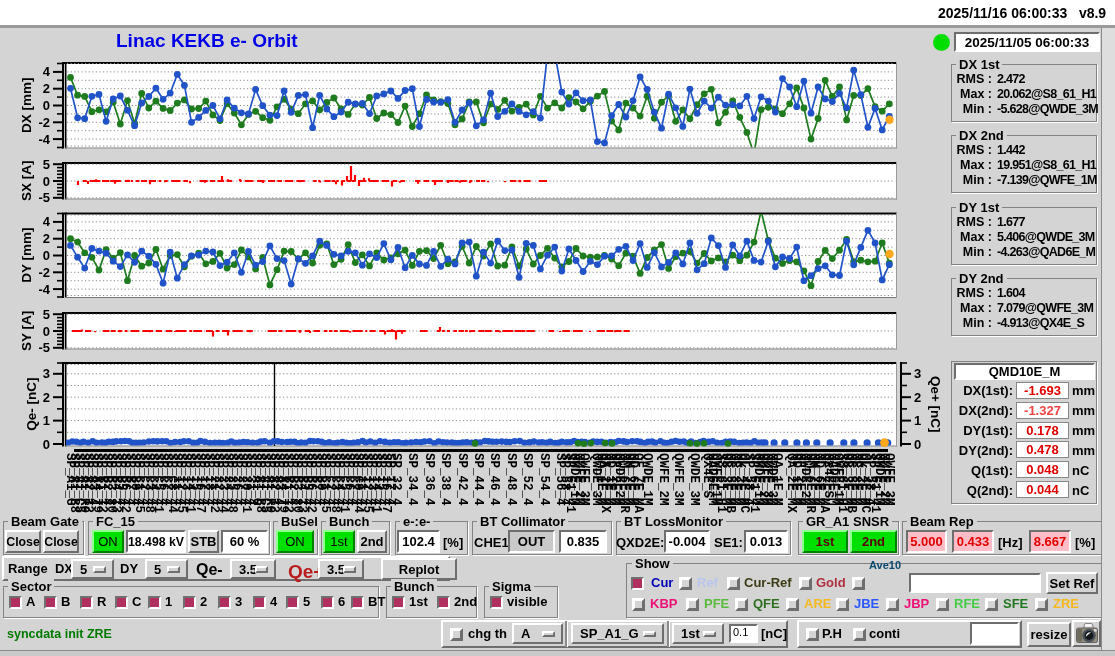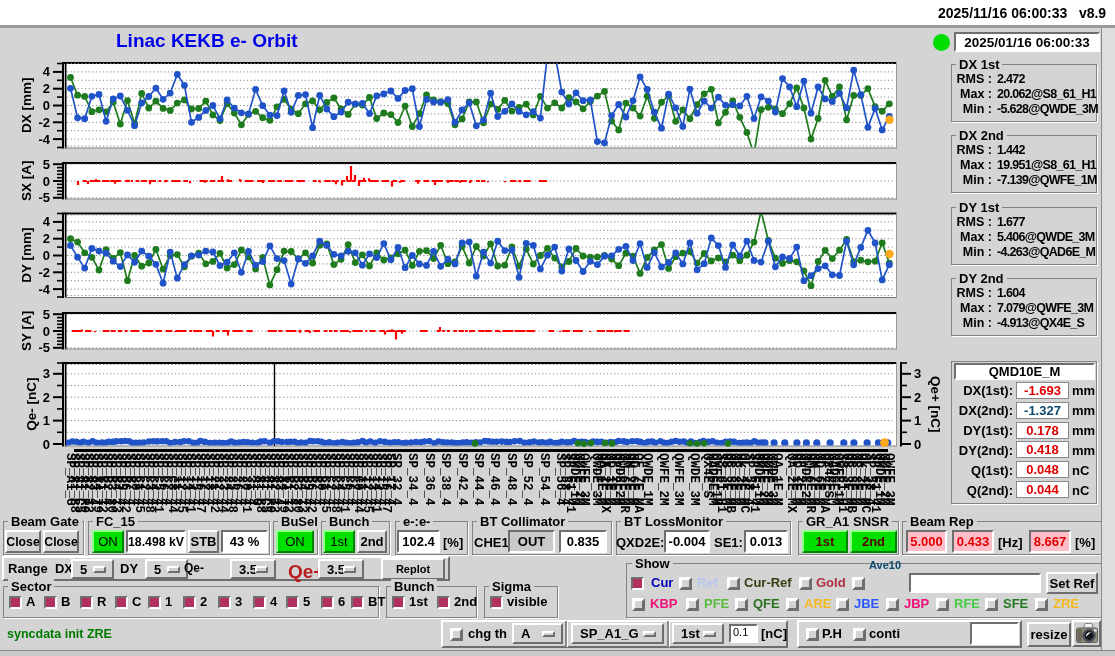--- a/index.html
+++ b/index.html
@@ -1021,21 +1021,21 @@
     <text transform="translate(871.7,453) rotate(90)" font-size="12.5" font-weight="bold" font-family="Liberation Mono, monospace">SP_61_41</text>
     <text transform="translate(876.3,453) rotate(90)" font-size="12.5" font-weight="bold" font-family="Liberation Mono, monospace">QWDE_1M</text>
     <text transform="translate(881.0,453) rotate(90)" font-size="12.5" font-weight="bold" font-family="Liberation Mono, monospace">QWFE_2M</text>
     <text transform="translate(885.6,453) rotate(90)" font-size="12.5" font-weight="bold" font-family="Liberation Mono, monospace">QWFE_3M</text>
   </svg>
 <div style="position:absolute;left:0;top:0;width:1115px;height:25px;background:#fff"></div>
 <div style="position:absolute;left:0;top:25px;width:1115px;height:3px;background:#9a9a9a"></div>
 <div class="lb" style="left:938px;top:5px;font-size:14px;color:#000">2025/11/16 06:00:33&nbsp;&nbsp; v8.9</div>
 <div class="lb" style="left:116px;top:30px;font-size:19px;color:#0000e8">Linac KEKB e- Orbit</div>
 <div style="position:absolute;left:933px;top:34px;width:17px;height:17px;border-radius:50%;background:#00dd00"></div>
-<div style="position:absolute;left:954px;top:32px;width:146px;height:20px;box-sizing:border-box;background:#fff;border:2px solid;border-color:#6e6e6e #fff #fff #6e6e6e;display:flex;align-items:center;justify-content:center;font-size:13.5px;font-weight:bold">2025/01/16 06:00:33</div>
+<div style="position:absolute;left:954px;top:32px;width:146px;height:20px;box-sizing:border-box;background:#fff;border:2px solid;border-color:#6e6e6e #fff #fff #6e6e6e;display:flex;align-items:center;justify-content:center;font-size:13.5px;font-weight:bold">2025/11/05 06:00:33</div>
 <div class="grp" style="left:951px;top:64px;width:146px;height:58px;"></div>
 <div class="gt" style="left:956px;top:57px">DX 1st</div>
 <div class="lb" style="left:956px;top:72px;width:36px;font-size:12.5px;text-align:right">RMS :</div>
 <div class="lb" style="left:997px;top:72px;font-size:12.5px;letter-spacing:-0.7px">2.472</div>
 <div class="lb" style="left:956px;top:87px;width:36px;font-size:12.5px;text-align:right">Max :</div>
 <div class="lb" style="left:997px;top:87px;font-size:12.5px;letter-spacing:-0.7px">20.062@S8_61_H1</div>
 <div class="lb" style="left:956px;top:102px;width:36px;font-size:12.5px;text-align:right">Min :</div>
 <div class="lb" style="left:997px;top:102px;font-size:12.5px;letter-spacing:-0.7px">-5.628@QWDE_3M</div>
 <div class="grp" style="left:951px;top:135px;width:146px;height:58px;"></div>
 <div class="gt" style="left:956px;top:128px">DX 2nd</div>
@@ -1061,44 +1061,44 @@
 <div class="lb" style="left:997px;top:301px;font-size:12.5px;letter-spacing:-0.7px">7.079@QWFE_3M</div>
 <div class="lb" style="left:956px;top:316px;width:36px;font-size:12.5px;text-align:right">Min :</div>
 <div class="lb" style="left:997px;top:316px;font-size:12.5px;letter-spacing:-0.7px">-4.913@QX4E_S</div>
 <div class="grp" style="left:951px;top:361px;width:146px;height:143px;"></div>
 <div class="gt" style="left:951px;top:354px"></div>
 <div style="position:absolute;left:954px;top:363px;width:141px;height:17px;box-sizing:border-box;background:#fff;border:2px solid;border-color:#6e6e6e #fff #fff #6e6e6e;display:flex;align-items:center;justify-content:center;font-size:13px;font-weight:bold">QMD10E_M</div>
 <div class="lb" style="left:955px;top:383px;width:58px;text-align:right;font-size:13px">DX(1st):</div>
 <div style="position:absolute;left:1016px;top:382px;width:53px;height:17px;box-sizing:border-box;background:#fff;border:1px solid #888;display:flex;align-items:center;justify-content:center;font-size:13px;font-weight:bold;color:#e00000">-1.693</div>
 <div class="lb" style="left:1072px;top:383px;font-size:13px">mm</div>
 <div class="lb" style="left:955px;top:403px;width:58px;text-align:right;font-size:13px">DX(2nd):</div>
-<div style="position:absolute;left:1016px;top:402px;width:53px;height:17px;box-sizing:border-box;background:#fff;border:1px solid #888;display:flex;align-items:center;justify-content:center;font-size:13px;font-weight:bold;color:#0c4a6e">-1.327</div>
+<div style="position:absolute;left:1016px;top:402px;width:53px;height:17px;box-sizing:border-box;background:#fff;border:1px solid #888;display:flex;align-items:center;justify-content:center;font-size:13px;font-weight:bold;color:#ef4444">-1.327</div>
 <div class="lb" style="left:1072px;top:403px;font-size:13px">mm</div>
 <div class="lb" style="left:955px;top:423px;width:58px;text-align:right;font-size:13px">DY(1st):</div>
 <div style="position:absolute;left:1016px;top:422px;width:53px;height:17px;box-sizing:border-box;background:#fff;border:1px solid #888;display:flex;align-items:center;justify-content:center;font-size:13px;font-weight:bold;color:#e00000">0.178</div>
 <div class="lb" style="left:1072px;top:423px;font-size:13px">mm</div>
 <div class="lb" style="left:955px;top:443px;width:58px;text-align:right;font-size:13px">DY(2nd):</div>
-<div style="position:absolute;left:1016px;top:441px;width:53px;height:17px;box-sizing:border-box;background:#fff;border:1px solid #888;display:flex;align-items:center;justify-content:center;font-size:13px;font-weight:bold;color:#e00000">0.418</div>
+<div style="position:absolute;left:1016px;top:441px;width:53px;height:17px;box-sizing:border-box;background:#fff;border:1px solid #888;display:flex;align-items:center;justify-content:center;font-size:13px;font-weight:bold;color:#e00000">0.478</div>
 <div class="lb" style="left:1072px;top:443px;font-size:13px">mm</div>
 <div class="lb" style="left:955px;top:463px;width:58px;text-align:right;font-size:13px">Q(1st):</div>
 <div style="position:absolute;left:1016px;top:461px;width:53px;height:17px;box-sizing:border-box;background:#fff;border:1px solid #888;display:flex;align-items:center;justify-content:center;font-size:13px;font-weight:bold;color:#e00000">0.048</div>
 <div class="lb" style="left:1072px;top:463px;font-size:13px">nC</div>
 <div class="lb" style="left:955px;top:483px;width:58px;text-align:right;font-size:13px">Q(2nd):</div>
 <div style="position:absolute;left:1016px;top:481px;width:53px;height:17px;box-sizing:border-box;background:#fff;border:1px solid #888;display:flex;align-items:center;justify-content:center;font-size:13px;font-weight:bold;color:#e00000">0.044</div>
 <div class="lb" style="left:1072px;top:483px;font-size:13px">nC</div>
 <div class="grp" style="left:3px;top:521px;width:81px;height:34px;"></div>
 <div class="gt" style="left:8px;top:514px">Beam Gate</div>
 <div class="btn" style="left:5px;top:530px;width:36px;height:23px;font-size:12.3px">Close</div>
 <div class="btn" style="left:43px;top:530px;width:36px;height:23px;font-size:12.3px">Close</div>
 <div class="grp" style="left:88px;top:521px;width:182px;height:34px;"></div>
 <div class="gt" style="left:93px;top:514px">FC_15</div>
 <div class="btng" style="left:92px;top:530px;width:32px;height:23px;font-size:13px">ON</div>
 <div class="inw" style="left:126px;top:530px;width:60px;height:23px;font-size:12.3px">18.498 kV</div>
 <div class="btn" style="left:188px;top:530px;width:31px;height:23px;font-size:13px">STB</div>
-<div class="inw" style="left:221px;top:530px;width:47px;height:23px;font-size:13px">43 %</div>
+<div class="inw" style="left:221px;top:530px;width:47px;height:23px;font-size:13px">60 %</div>
 <div class="grp" style="left:273px;top:521px;width:45px;height:34px;"></div>
 <div class="gt" style="left:278px;top:514px">BuSel</div>
 <div class="btng" style="left:276px;top:530px;width:38px;height:23px;font-size:13px">ON</div>
 <div class="grp" style="left:321px;top:521px;width:69px;height:34px;"></div>
 <div class="gt" style="left:326px;top:514px">Bunch</div>
 <div class="btng" style="left:323px;top:530px;width:32px;height:23px;font-size:13px">1st</div>
 <div class="btn" style="left:357px;top:530px;width:30px;height:23px;font-size:13px">2nd</div>
 <div class="grp" style="left:395px;top:521px;width:73px;height:34px;"></div>
 <div class="gt" style="left:400px;top:514px">e-:e-</div>
 <div class="inw" style="left:397px;top:530px;width:43px;height:23px;font-size:13px">102.4</div>
@@ -1123,25 +1123,25 @@
 <div class="inp" style="left:906px;top:530px;width:41px;height:23px;font-size:13px">5.000</div>
 <div class="inp" style="left:952px;top:530px;width:42px;height:23px;font-size:13px">0.433</div>
 <div class="lb" style="left:998px;top:535px;font-size:13px;color:#000">[Hz]</div>
 <div class="inp" style="left:1029px;top:530px;width:42px;height:23px;font-size:13px">8.667</div>
 <div class="lb" style="left:1075px;top:535px;font-size:13px;color:#000">[%]</div>
 <div style="position:absolute;left:2px;top:556px;width:448px;height:25px;box-sizing:border-box;background:#d4d4d4;border:2px solid;border-color:#fff #6e6e6e #6e6e6e #fff"></div>
 <div class="lb" style="left:8px;top:561px;font-size:13px;color:#000">Range&nbsp; DX</div>
 <div class="btn" style="left:71px;top:559px;width:43px;height:20px;font-size:13px;justify-content:flex-start;padding-left:7px">5<span class="dash"></span></div>
 <div class="lb" style="left:120px;top:561px;font-size:13px;color:#000">DY</div>
 <div class="btn" style="left:145px;top:559px;width:43px;height:20px;font-size:13px;justify-content:flex-start;padding-left:7px">5<span class="dash"></span></div>
-<div class="lb" style="left:184px;top:561px;font-size:12px;color:#000">Qe-</div>
+<div class="lb" style="left:196px;top:561px;font-size:16px;color:#000">Qe-</div>
 <div class="btn" style="left:230px;top:559px;width:46px;height:20px;font-size:13px;justify-content:flex-start;padding-left:7px">3.5<span class="dash"></span></div>
 <div class="lb" style="left:288px;top:561px;font-size:19px;color:#b91c1c">Qe+</div>
 <div class="btn" style="left:318px;top:559px;width:46px;height:20px;font-size:13px;justify-content:flex-start;padding-left:7px">3.5<span class="dash"></span></div>
-<div class="btn" style="left:381px;top:558px;width:64px;height:22px;font-size:11px">Replot</div>
+<div class="btn" style="left:381px;top:558px;width:76px;height:22px;font-size:13px">Replot</div>
 <div class="grp" style="left:3px;top:586px;width:376px;height:32px;"></div>
 <div class="gt" style="left:8px;top:579px">Sector</div>
 <div class="cbc" style="left:9px;top:596px"></div>
 <div class="lb" style="left:26px;top:594px;font-size:13px;color:#000">A</div>
 <div class="cbc" style="left:44px;top:596px"></div>
 <div class="lb" style="left:61px;top:594px;font-size:13px;color:#000">B</div>
 <div class="cbc" style="left:80px;top:596px"></div>
 <div class="lb" style="left:97px;top:594px;font-size:13px;color:#000">R</div>
 <div class="cbc" style="left:115px;top:596px"></div>
 <div class="lb" style="left:132px;top:594px;font-size:13px;color:#000">C</div>

